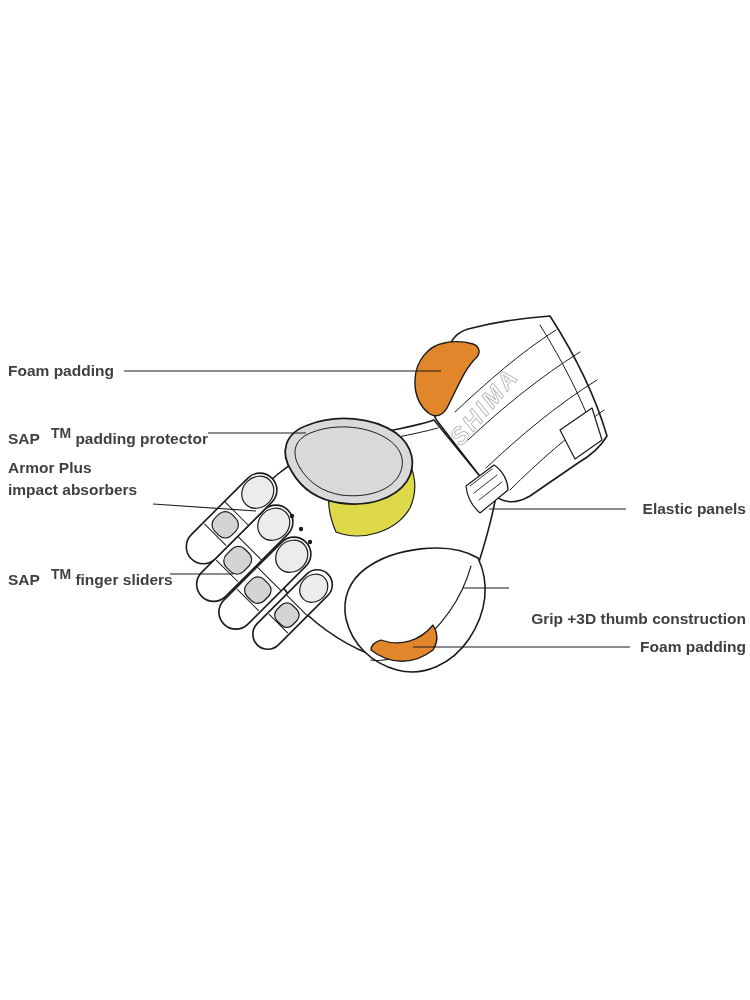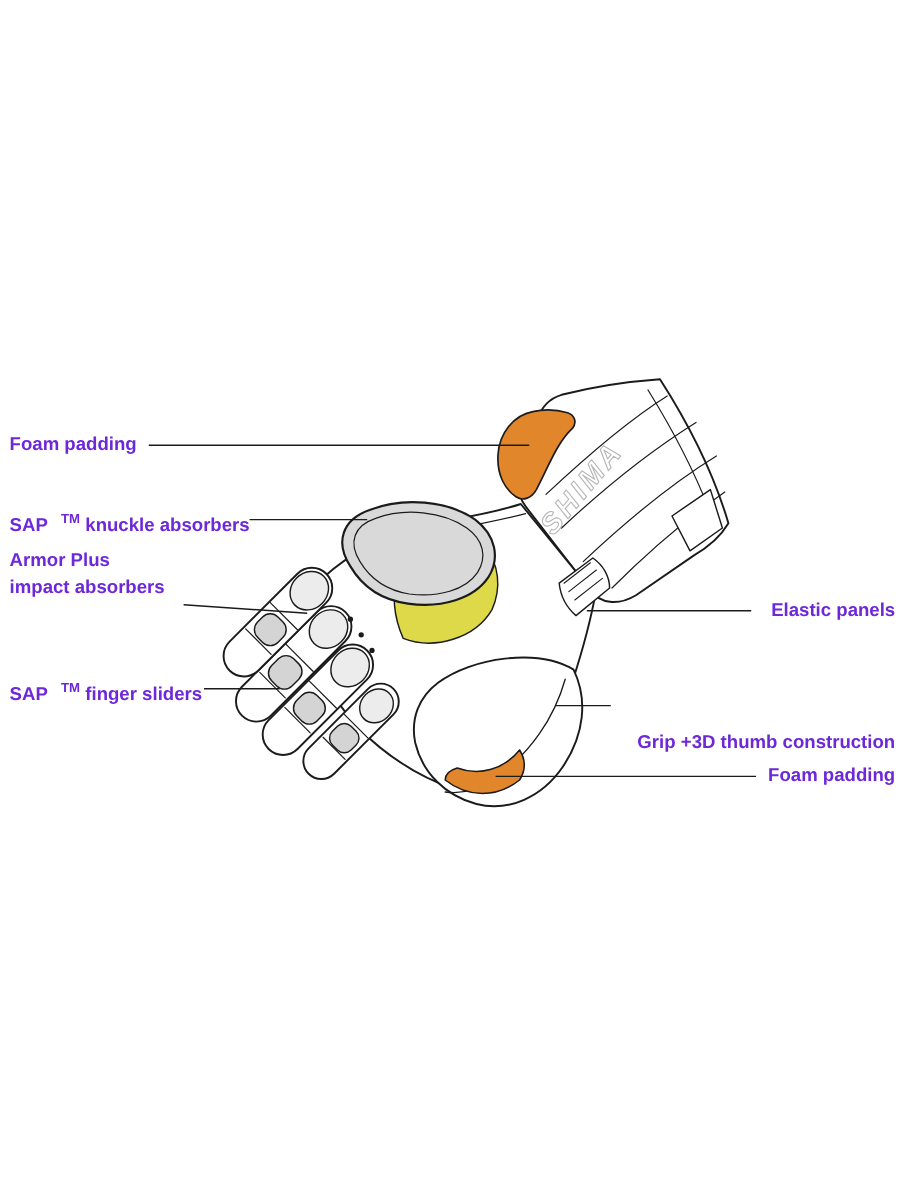--- a/index.html
+++ b/index.html
@@ -1,22 +1,22 @@
 <!DOCTYPE html>
 <html><head>
 <meta charset="utf-8">
 <style>
   html,body{margin:0;padding:0;background:#ffffff;}
   .canvas{position:relative;width:750px;height:1000px;background:#ffffff;overflow:hidden;
           font-family:"Liberation Sans",sans-serif;}
   .art{position:absolute;left:0;top:0;}
-  .label{position:absolute;font-weight:700;font-size:15.5px;color:#6d28d9;line-height:22px;white-space:nowrap;}
+  .label{position:absolute;font-weight:700;font-size:15.5px;color:#404040;line-height:22px;white-space:nowrap;}
   .label.left{left:8px;}
   .label.right{right:4px;text-align:right;}
-  .label sup{font-size:11px;padding-left:11px;}
+  .label sup{font-size:14px;padding-left:11px;}
 </style>
 </head>
 <body>
 
 <div class="canvas">
 
   <svg class="art" viewBox="0 0 750 1000" width="750" height="1000" xmlns="http://www.w3.org/2000/svg">
 
     <g stroke="#1b1b1b" stroke-width="1.6" fill="#ffffff" stroke-linejoin="round" stroke-linecap="round">
 
@@ -100,21 +100,21 @@
       <line x1="463" y1="588" x2="509" y2="588"></line>
       <line x1="413" y1="647" x2="630" y2="647"></line>
     </g>
   </svg>
 
   <div class="label left" style="top:360px">
     <span>Foam padding</span>
   </div>
 
   <div class="label left" style="top:422px">
-    <span>SAP</span><sup>TM</sup><span> knuckle absorbers</span>
+    <span>SAP</span><sup>TM</sup><span> padding protector</span>
   </div>
 
   <div class="label left" style="top:457px">
     <div>Armor Plus</div>
     <div>impact absorbers</div>
   </div>
 
   <div class="label left" style="top:563px">
     <span>SAP</span><sup>TM</sup><span> finger sliders</span>
   </div>

